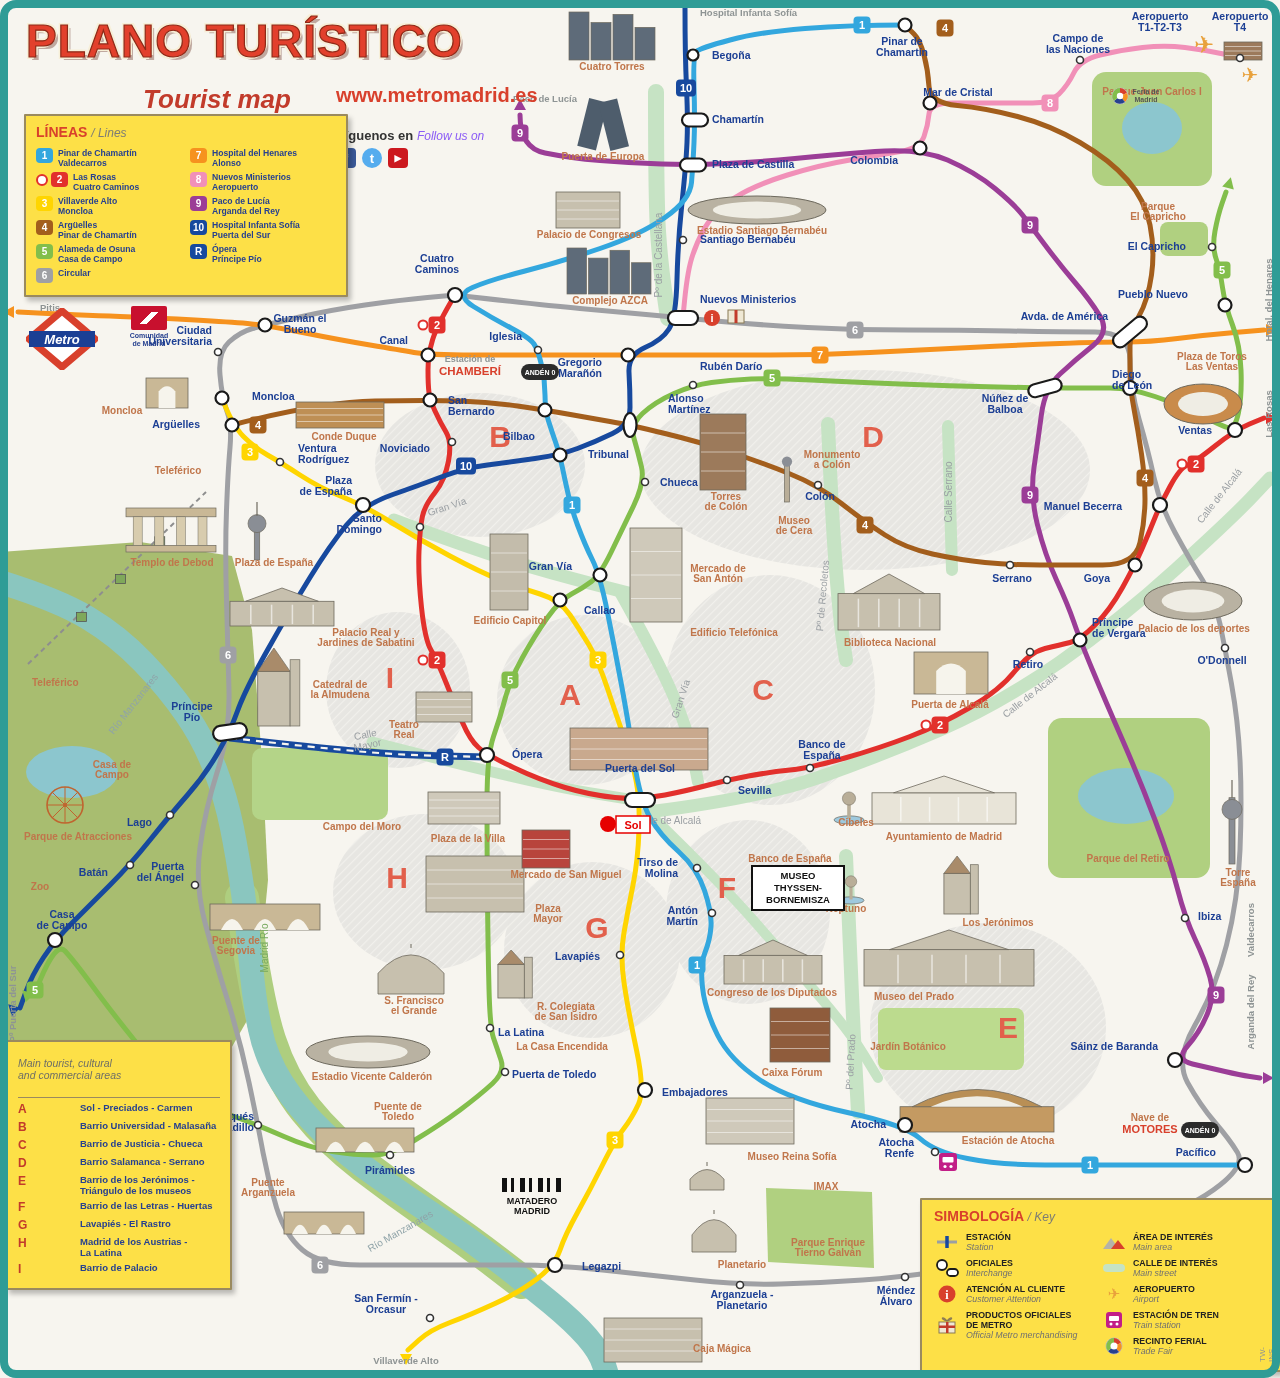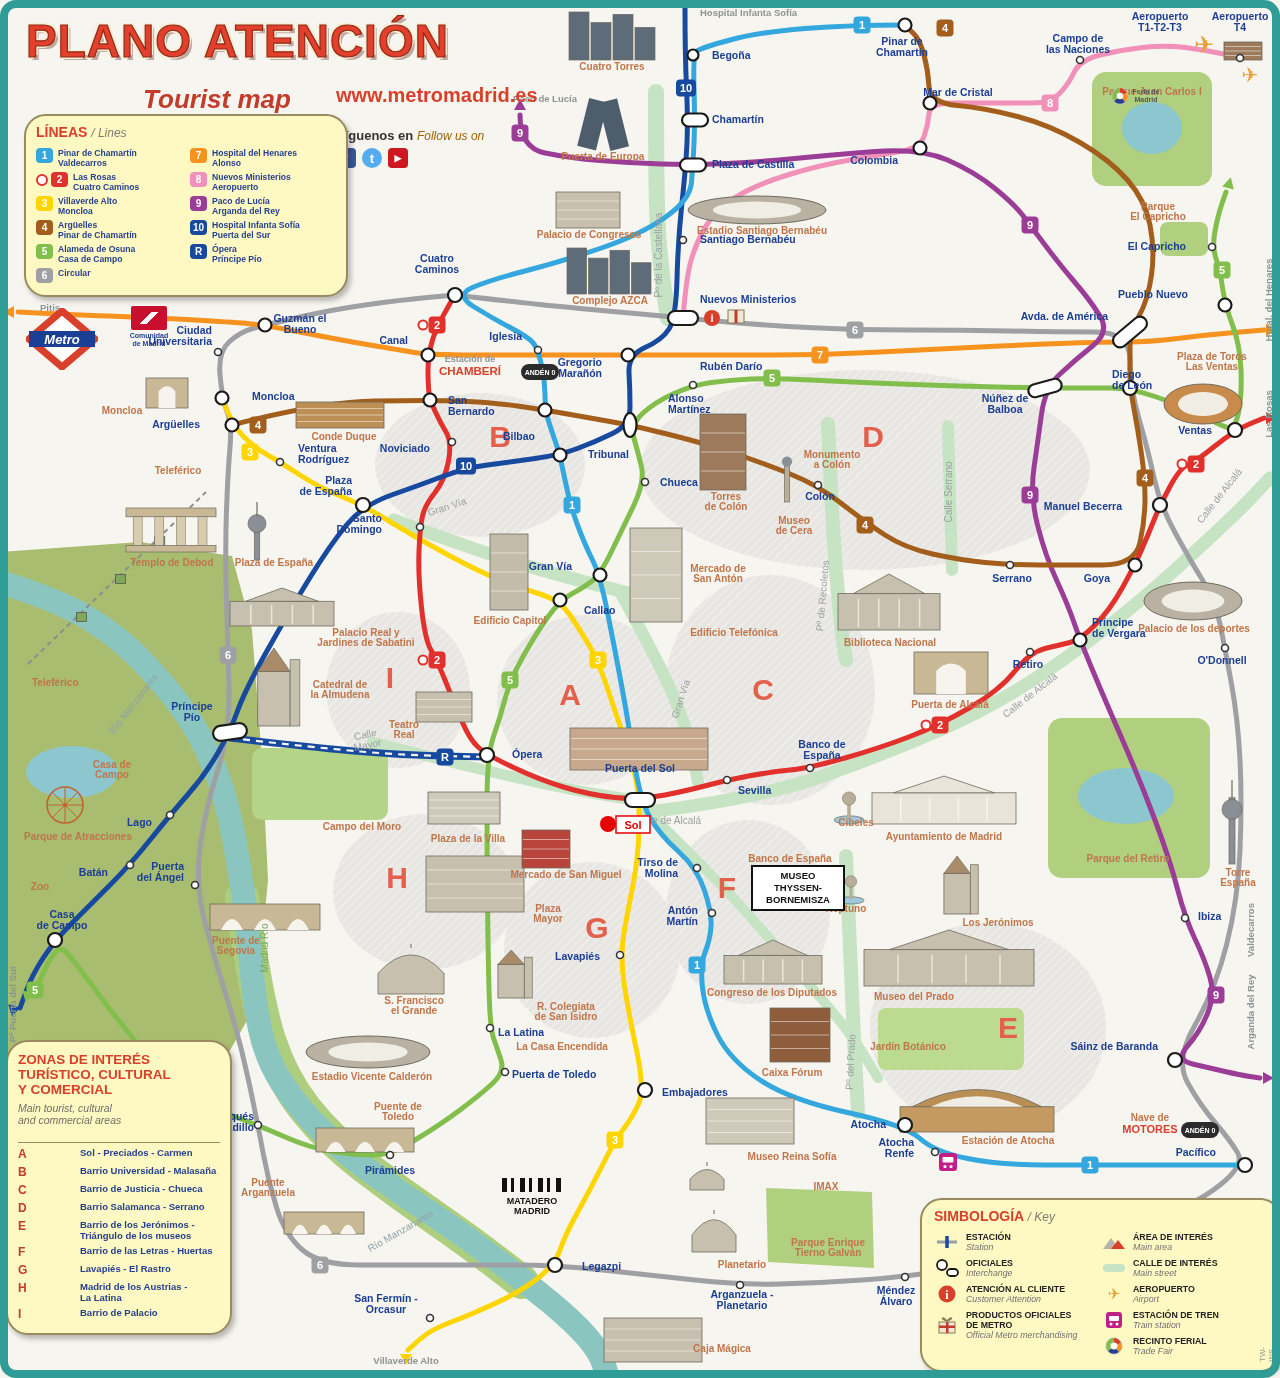--- a/index.html
+++ b/index.html
@@ -6,25 +6,25 @@
   .stage{position:relative;width:1280px;height:1378px;background:#F7F5EF;overflow:hidden;}
   .frame{position:absolute;inset:0;border:8px solid #2F9C96;border-radius:16px;pointer-events:none;z-index:40;}
   #map-svg{position:absolute;left:0;top:0;z-index:1;font-family:"Liberation Sans",sans-serif;}
   .hdr{position:absolute;z-index:20;}
   .title{left:26px;top:14px;font-size:46px;font-weight:800;color:#E2402C;letter-spacing:1px;
     -webkit-text-stroke:1.2px #8E2A18;
     text-shadow:-2px -2px 0 #F7EFD8,2px -2px 0 #F7EFD8,-2px 2px 0 #F7EFD8,3px 3px 0 rgba(90,30,15,.35);}
   .subtitle{left:112px;top:84px;width:210px;text-align:center;font-size:26px;font-style:italic;font-weight:bold;color:#C23B2B;}
   .url{left:336px;top:84px;font-size:20px;font-weight:bold;color:#D8402C;}
   .follow{left:336px;top:128px;font-size:13px;color:#333;font-weight:bold;}
-  .follow i{color:#a16207;font-weight:normal;font-size:12px;}
+  .follow i{color:#8b5cf6;font-weight:normal;font-size:12px;}
   .social{left:336px;top:148px;display:flex;gap:6px;}
   .sic{width:20px;height:20px;border-radius:4px;color:#fff;font-weight:bold;display:flex;align-items:center;justify-content:center;font-size:13px;cursor:pointer;}
   .fb{background:#3B5998;}.tw{background:#55ACEE;border-radius:50%;}.yt{background:#CC181E;font-size:9px;}
-  .box{position:absolute;background:#fef9c3;border:2px solid #9A8A5F;border-radius:22px;box-shadow:3px 4px 5px rgba(0,0,0,.25);z-index:20;}
+  .box{position:absolute;background:#fde047;border:2px solid #9A8A5F;border-radius:1px;box-shadow:3px 4px 5px rgba(0,0,0,.25);z-index:20;}
   .lines-box{left:24px;top:114px;width:300px;padding:8px 10px;}
   .box-title{font-size:14px;font-weight:800;color:#D8402C;}
   .box-title i{color:#7C7C74;font-weight:normal;font-size:12px;}
   .lines-cols{display:flex;gap:8px;margin-top:4px;}
   .lines-col{flex:1;}
   .li{display:flex;gap:5px;align-items:flex-start;margin:4px 0;}
   .badge{min-width:15px;height:15px;border-radius:4px;color:#fff;font-size:10px;font-weight:bold;display:flex;align-items:center;justify-content:center;padding:0 1px;flex:none;}
   .vf{width:8px;height:8px;border:2px solid #E2302C;border-radius:50%;background:#fff;margin:2px -2px 0 0;flex:none;}
   .li-t{font-size:8.6px;font-weight:bold;color:#27418F;line-height:10px;white-space:pre-line;}
   .zones-box{left:6px;top:1040px;width:202px;padding:10px 10px 8px;}
@@ -773,21 +773,21 @@
         <circle cx="0" cy="0" r="8" fill="#fff" stroke="#bbb"></circle>
         <path d="M0,0 L0,-8 A8,8 0 0 1 7,-3 Z" fill="#D8402C"></path>
         <path d="M0,0 L7,-3 A8,8 0 0 1 5,6 Z" fill="#F6921E"></path>
         <path d="M0,0 L5,6 A8,8 0 0 1 -6,5 Z" fill="#27418F"></path>
         <path d="M0,0 L-6,5 A8,8 0 0 1 0,-8 Z" fill="#82BE4B"></path>
         <circle cx="0" cy="0" r="3.2" fill="#fff"></circle>
       </g>
       <text x="1146" y="94" text-anchor="middle" fill="#555" font-size="7" font-weight="bold" font-style="normal"><tspan x="1146" dy="0">Feria de</tspan><tspan x="1146" dy="8">Madrid</tspan></text>
     </svg>
 
-  <div class="hdr title">PLANO ATENCIÓN</div>
+  <div class="hdr title">PLANO TURÍSTICO</div>
   <div class="hdr subtitle">Tourist map</div>
   <div class="hdr url">www.metromadrid.es</div>
   <div class="hdr follow">
     <span>Síguenos en</span>
     <i>Follow us on</i>
   </div>
   <div class="hdr social">
     <span class="sic fb">f</span>
     <span class="sic tw">t</span>
     <span class="sic yt">▶</span>
@@ -870,23 +870,20 @@
   </div>
   <div class="hdr cam">
     <div class="cam-flag">
         <span></span>
       </div>
     <div class="cam-t">Comunidad
 de Madrid</div>
   </div>
 
   <div class="box zones-box">
-    <div class="z-title">ZONAS DE INTERÉS
-TURÍSTICO, CULTURAL
-Y COMERCIAL</div>
     <div class="z-sub">Main tourist, cultural
 and commercial areas</div>
     <div id="zones-items">
         <div class="zi">
           <div class="zl">A</div>
           <div class="zn">Sol - Preciados - Carmen</div>
         </div>
         <div class="zi">
           <div class="zl">B</div>
           <div class="zn">Barrio Universidad - Malasaña</div>

